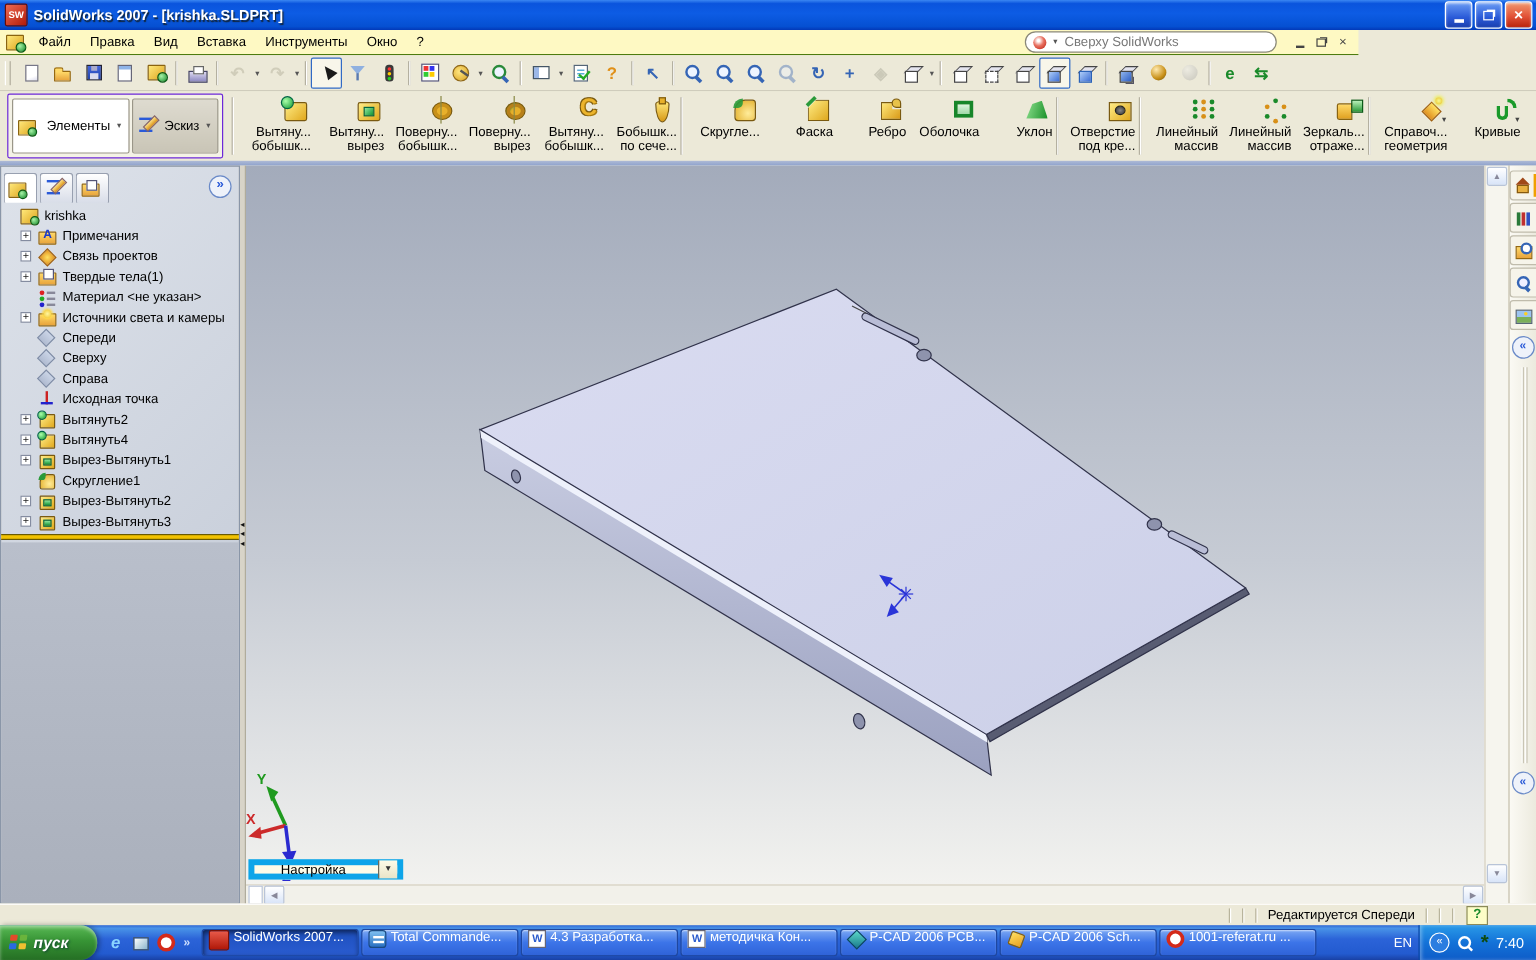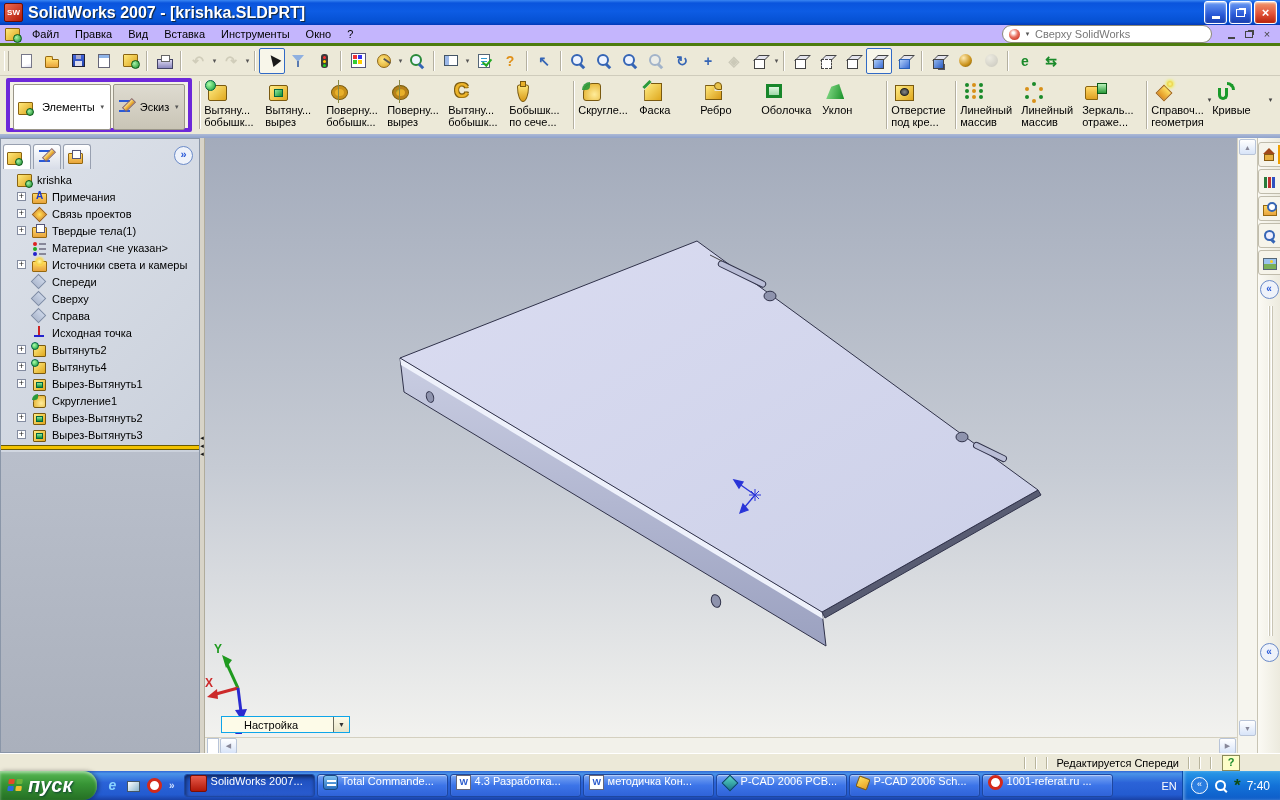--- a/index.html
+++ b/index.html
@@ -4,31 +4,31 @@
 <style>
   html,body{margin:0;padding:0;background:#555;}
   .screen{position:relative;width:1280px;height:800px;overflow:hidden;background:#ece9d8;
           font-family:"Liberation Sans",sans-serif;font-size:11px;color:#000;}
   
   .titlebar{position:absolute;left:0;top:0;width:1280px;height:25px;display:flex;align-items:center;
     background:linear-gradient(180deg,#3a86f2 0%,#0a54dd 12%,#0d5ce4 45%,#0550d2 88%,#0239b8 100%);
     padding-left:4px;box-sizing:border-box;}
   .appicon{width:17px;height:17px;border-radius:2px;background:linear-gradient(135deg,#ef6a52,#b01a08);
     border:1px solid #6a0c04;color:#fff;font-size:8px;font-weight:bold;display:flex;align-items:center;justify-content:center;flex:none;}
-  .titletext{color:#fff;font-weight:bold;font-size:16px;margin-left:5px;text-shadow:1px 1px 1px #123;flex:1;white-space:nowrap;}
+  .titletext{color:#fff;font-weight:bold;font-size:12px;margin-left:5px;text-shadow:1px 1px 1px #123;flex:1;white-space:nowrap;}
   .wbtns{display:flex;margin-right:3px;}
   .wb{width:21px;height:21px;margin-left:2px;border:1px solid #fff;border-radius:3px;
     background:linear-gradient(#6a9cf4,#2a5ad8 60%,#1a3fae);box-shadow:inset 0 1px 2px rgba(255,255,255,.7);
     display:flex;align-items:center;justify-content:center;color:#fff;}
   .wb.close{background:linear-gradient(#f09a70,#e25338 55%,#b8220a);font-size:13px;font-weight:bold;}
   .glyph-min{width:8px;height:3px;background:#fff;margin-top:9px;}
   .glyph-res{width:7px;height:6px;border:1px solid #fff;box-shadow:2px -2px 0 -1px #fff;}
   
-  .menubar{position:absolute;left:0;top:25px;width:1280px;height:21px;background:#c4b5fd;display:flex;align-items:center;
-    border-bottom:3px solid #4d7c0f;box-sizing:border-box;padding-left:3px;}
+  .menubar{position:absolute;left:0;top:25px;width:1132px;height:21px;background:#fef9c3;display:flex;align-items:center;
+    border-bottom:1px solid #4d7c0f;box-sizing:border-box;padding-left:3px;}
   .mi{padding:2px 8px;cursor:default;}
   .searchbox{margin-left:auto;display:flex;align-items:center;width:196px;height:16px;background:#fff;
     border:1px solid #8a8878;border-radius:9px;padding:0 6px;gap:4px;}
   .sp-ic{width:11px;height:11px;border-radius:50%;background:radial-gradient(circle at 40% 35%,#fff 10%,#e87060 45%,#b81808);flex:none;}
   .searchtext{color:#777;flex:1;}
   .cbtns{display:flex;margin:0 4px 0 10px;}
   .cb{width:18px;height:15px;display:flex;align-items:center;justify-content:center;color:#444;}
   .cb .glyph-min{background:#444;margin-top:7px;width:7px;height:2px;}
   .cb .glyph-res{border-color:#444;box-shadow:2px -2px 0 -1px #444;width:6px;height:5px;}
   
@@ -74,27 +74,27 @@
   .k-cubeshf::after{background:linear-gradient(135deg,#aecdf8,#3a6cd4);border-color:#2a62b8;}
   .k-cubeshadow::after{background:linear-gradient(135deg,#90b4ec,#2a5cc4);box-shadow:3px 3px 0 -2px #556;}
   .k-realview{width:13px;height:13px;margin:1px;border-radius:50%;background:radial-gradient(circle at 35% 30%,#ffeab0,#c89018 60%,#6a4c08);}
   .k-scene{width:13px;height:13px;margin:1px;border-radius:50%;background:radial-gradient(circle at 35% 30%,#eee,#919191);}
   .k-pane{width:14px;height:11px;margin:2px 1px;border:1px solid #456;background:linear-gradient(90deg,#9cb8e8 0 4px,#fff 4px);box-sizing:border-box;}
   .k-options{width:12px;height:14px;margin:1px 2px;background:#fff;border:1px solid #567;position:relative;box-sizing:border-box;}
   .k-options::before{content:"";position:absolute;left:2px;top:3px;width:6px;height:1px;background:#39c;box-shadow:0 3px 0 #39c,0 6px 0 #39c;}
   .k-options::after{content:"";position:absolute;right:-1px;top:2px;width:4px;height:7px;border-right:2px solid #2a2;border-bottom:2px solid #2a2;transform:rotate(40deg);}
   
   .cmd{position:absolute;left:0;top:76px;width:1280px;height:58px;background:#ece9d8;display:flex;align-items:stretch;box-sizing:border-box;padding:2px 0 2px 6px;}
-  .cmtabs{display:flex;background:#f4f2e6;border:4px solid #6d28d9;border-radius:2px;padding:2px 3px;gap:2px;flex:none;margin-right:4px;}
+  .cmtabs{display:flex;align-items:center;background:#f4f2e6;border:1px solid #6d28d9;border-radius:2px;padding:2px 3px;gap:2px;flex:none;margin-right:4px;}
   .cmtab{display:flex;align-items:center;gap:4px;height:44px;padding:0 4px;border:1px solid #9a9688;border-radius:2px;}
   .cmtab.active{background:#fff;}
   .cmtab.inactive{background:linear-gradient(#dedbd0,#c9c5b6);}
   .cmtab .lbl{font-size:11px;}
   .cmsep{width:1px;background:#b4b0a0;border-right:1px solid #fff;margin:3px 3px;flex:none;}
-  .cmbtn{width:61px;display:flex;flex-direction:column;align-items:flex-start;justify-content:flex-start;flex:none;border-radius:2px;position:relative;}
+  .cmbtn{width:61px;display:flex;flex-direction:column;align-items:flex-end;justify-content:flex-start;flex:none;border-radius:2px;position:relative;}
   .cml{text-align:center;font-size:11px;line-height:12px;white-space:nowrap;}
   .cmi{width:26px;height:23px;position:relative;margin:2px 0 1px;flex:none;}
   .cmdd{position:absolute;right:1px;top:18px;font-size:7px;color:#444;}
   .cm-boss::before,.cm-cut::before{content:"";position:absolute;left:4px;top:5px;width:17px;height:14px;
     background:linear-gradient(135deg,#ffec84,#e0a81e);border:1px solid #7a5a10;border-radius:2px;}
   .cm-boss::after{content:"";position:absolute;left:1px;top:0px;width:9px;height:9px;border-radius:50%;
     background:radial-gradient(circle at 35% 35%,#aaffaa,#119933);border:1px solid #064;}
   .cm-cut::after{content:"";position:absolute;left:9px;top:9px;width:7px;height:6px;
     background:linear-gradient(135deg,#8fe89f,#129232);border:1px solid #064;}
   .cm-revboss::before,.cm-revcut::before{content:"";position:absolute;left:5px;top:5px;width:15px;height:13px;border-radius:50%;
@@ -168,21 +168,21 @@
   .t-fillet::before{content:"";position:absolute;left:2px;top:2px;width:11px;height:11px;border:1px solid #7a5a10;background:radial-gradient(circle at 65% 65%,#ffec9a,#e0a81e);border-radius:50% 2px 2px 2px;}
   .t-fillet::after{content:"";position:absolute;left:1px;top:1px;width:6px;height:6px;background:#2a9a3a;border-radius:6px 0 3px 0;}
   .rollback{height:3px;background:#f2c200;border-top:1px solid #6a5a00;border-bottom:1px solid #6a5a00;margin:2px 0;}
   .panelrest{flex:1;background:linear-gradient(#b9bfcb,#aab0bc);}
   
   .splitter{width:5px;flex:none;background:#d8d4c8;border-right:1px solid #b0ac9c;box-sizing:border-box;display:flex;flex-direction:column;align-items:center;justify-content:center;gap:1px;}
   .splitter span{font-size:7px;line-height:7px;color:#111;}
   
   .vpcol{width:1032px;flex:none;display:flex;flex-direction:column;}
   .viewport{position:relative;width:1032px;height:599px;overflow:hidden;}
-  .combo{position:absolute;left:2px;top:578px;width:129px;height:17px;background:#fdfbe8;border:1px solid #0ea5e9;display:flex;align-items:center;box-sizing:border-box;margin-left:14px;}
+  .combo{position:absolute;left:2px;top:578px;width:129px;height:17px;background:#fdfbe8;border:5px solid #0ea5e9;display:flex;align-items:center;box-sizing:border-box;}
   .combo .clabel{flex:1;padding-left:22px;}
   .combo .cbtn2{width:15px;height:15px;border-left:1px solid #6a6a5a;background:linear-gradient(#fdfbe8,#e8e4c8);font-size:7px;text-align:center;line-height:15px;color:#333;}
   .hscroll{height:16px;background:#f2f1ea;border-top:1px solid #d4d0c0;display:flex;align-items:center;box-sizing:border-box;}
   .sbtn{width:15px;height:14px;margin:0 1px;border:1px solid #b8c4d8;border-radius:2px;background:linear-gradient(#fff,#d8e4f8);color:#889;font-size:7px;display:flex;align-items:center;justify-content:center;flex:none;}
   .splitbox{width:10px;height:14px;border:1px solid #b8c4d8;background:#fff;margin-left:2px;flex:none;}
   
   .vscol{width:20px;flex:none;background:#f6f5ee;border-left:1px solid #d4d0c0;display:flex;flex-direction:column;box-sizing:border-box;}
   .vscol .sbtn{margin:1px auto;}
   .vspacer{flex:1;}
   .tp{width:23px;flex:none;background:linear-gradient(90deg,#fbfaf4,#eceade);border-left:1px solid #c8c4b4;display:flex;flex-direction:column;align-items:center;box-sizing:border-box;padding-top:4px;}
@@ -201,24 +201,24 @@
   .tp-pal::before{content:"";position:absolute;left:1px;top:2px;width:12px;height:10px;background:linear-gradient(#9cc4f0 0 5px,#7ab05a 5px);border:1px solid #567;}
   .tp-pal::after{content:"";position:absolute;left:8px;top:4px;width:3px;height:3px;border-radius:50%;background:#ffd020;}
   
   .status{position:absolute;left:0;top:753px;width:1280px;height:18px;background:#ece9d8;border-top:1px solid #fff;display:flex;align-items:center;box-sizing:border-box;}
   .tick{width:1px;height:12px;background:#b8b49c;box-shadow:1px 0 0 #fff;margin:0 5px;flex:none;}
   .statustext{margin:0 4px;}
   .qbtn{width:16px;height:14px;background:#fdfdc8;border:1px solid #8a8a5a;color:#1a8a2a;font-weight:bold;font-size:11px;line-height:12px;text-align:center;margin-left:6px;}
   
   .taskbar{position:absolute;left:0;top:771px;width:1280px;height:29px;display:flex;align-items:center;
     background:linear-gradient(#3168d5 0%,#4993e8 9%,#2b63d8 40%,#235bd0 82%,#1941a5 100%);}
-  .start{width:97px;height:29px;flex:none;display:flex;align-items:center;gap:5px;padding-left:8px;box-sizing:border-box;
+  .start{width:81px;height:29px;flex:none;display:flex;align-items:center;gap:5px;padding-left:8px;box-sizing:border-box;
     background:linear-gradient(#5aba56,#379435 45%,#256f24);border-radius:0 14px 14px 0;
     box-shadow:inset 0 2px 3px rgba(255,255,255,.45),2px 0 4px rgba(0,0,0,.35);
-    color:#fff;font-weight:bold;font-style:italic;font-size:20px;text-shadow:1px 1px 2px #143;}
+    color:#fff;font-weight:bold;font-style:italic;font-size:13px;text-shadow:1px 1px 2px #143;}
   .winflag{width:15px;height:13px;position:relative;transform:skewX(-8deg);flex:none;}
   .winflag::before{content:"";position:absolute;left:0;top:0;width:6px;height:5px;background:#e24a2a;box-shadow:8px 0 0 #6ab43c,0 7px 0 #2a6ae0,8px 7px 0 #f0c030;border-radius:1px;}
   .ql{display:flex;align-items:center;gap:7px;padding:0 8px;flex:none;}
   .qlchev{color:#cfe0ff;font-size:10px;font-weight:bold;}
   .tk{width:131px;height:23px;margin:0 1px;flex:none;display:flex;align-items:flex-start;gap:4px;padding:0 5px;box-sizing:border-box;
     background:linear-gradient(#7aa7f4,#3c74e8 50%,#2f63d8);border:1px solid #1e47a0;border-radius:3px;color:#fff;
     white-space:nowrap;overflow:hidden;box-shadow:inset 0 1px 1px rgba(255,255,255,.5);}
   .tk.active{background:linear-gradient(#1d4fbd,#2a5cd0);box-shadow:inset 1px 2px 4px rgba(0,0,0,.55);}
   .tki{width:15px;height:15px;position:relative;flex:none;}
   .i-sw{background:linear-gradient(#e85a4a,#b01808);border:1px solid #7a0f05;border-radius:2px;color:#fff;font-size:7px;font-weight:bold;display:flex;align-items:center;justify-content:center;}

